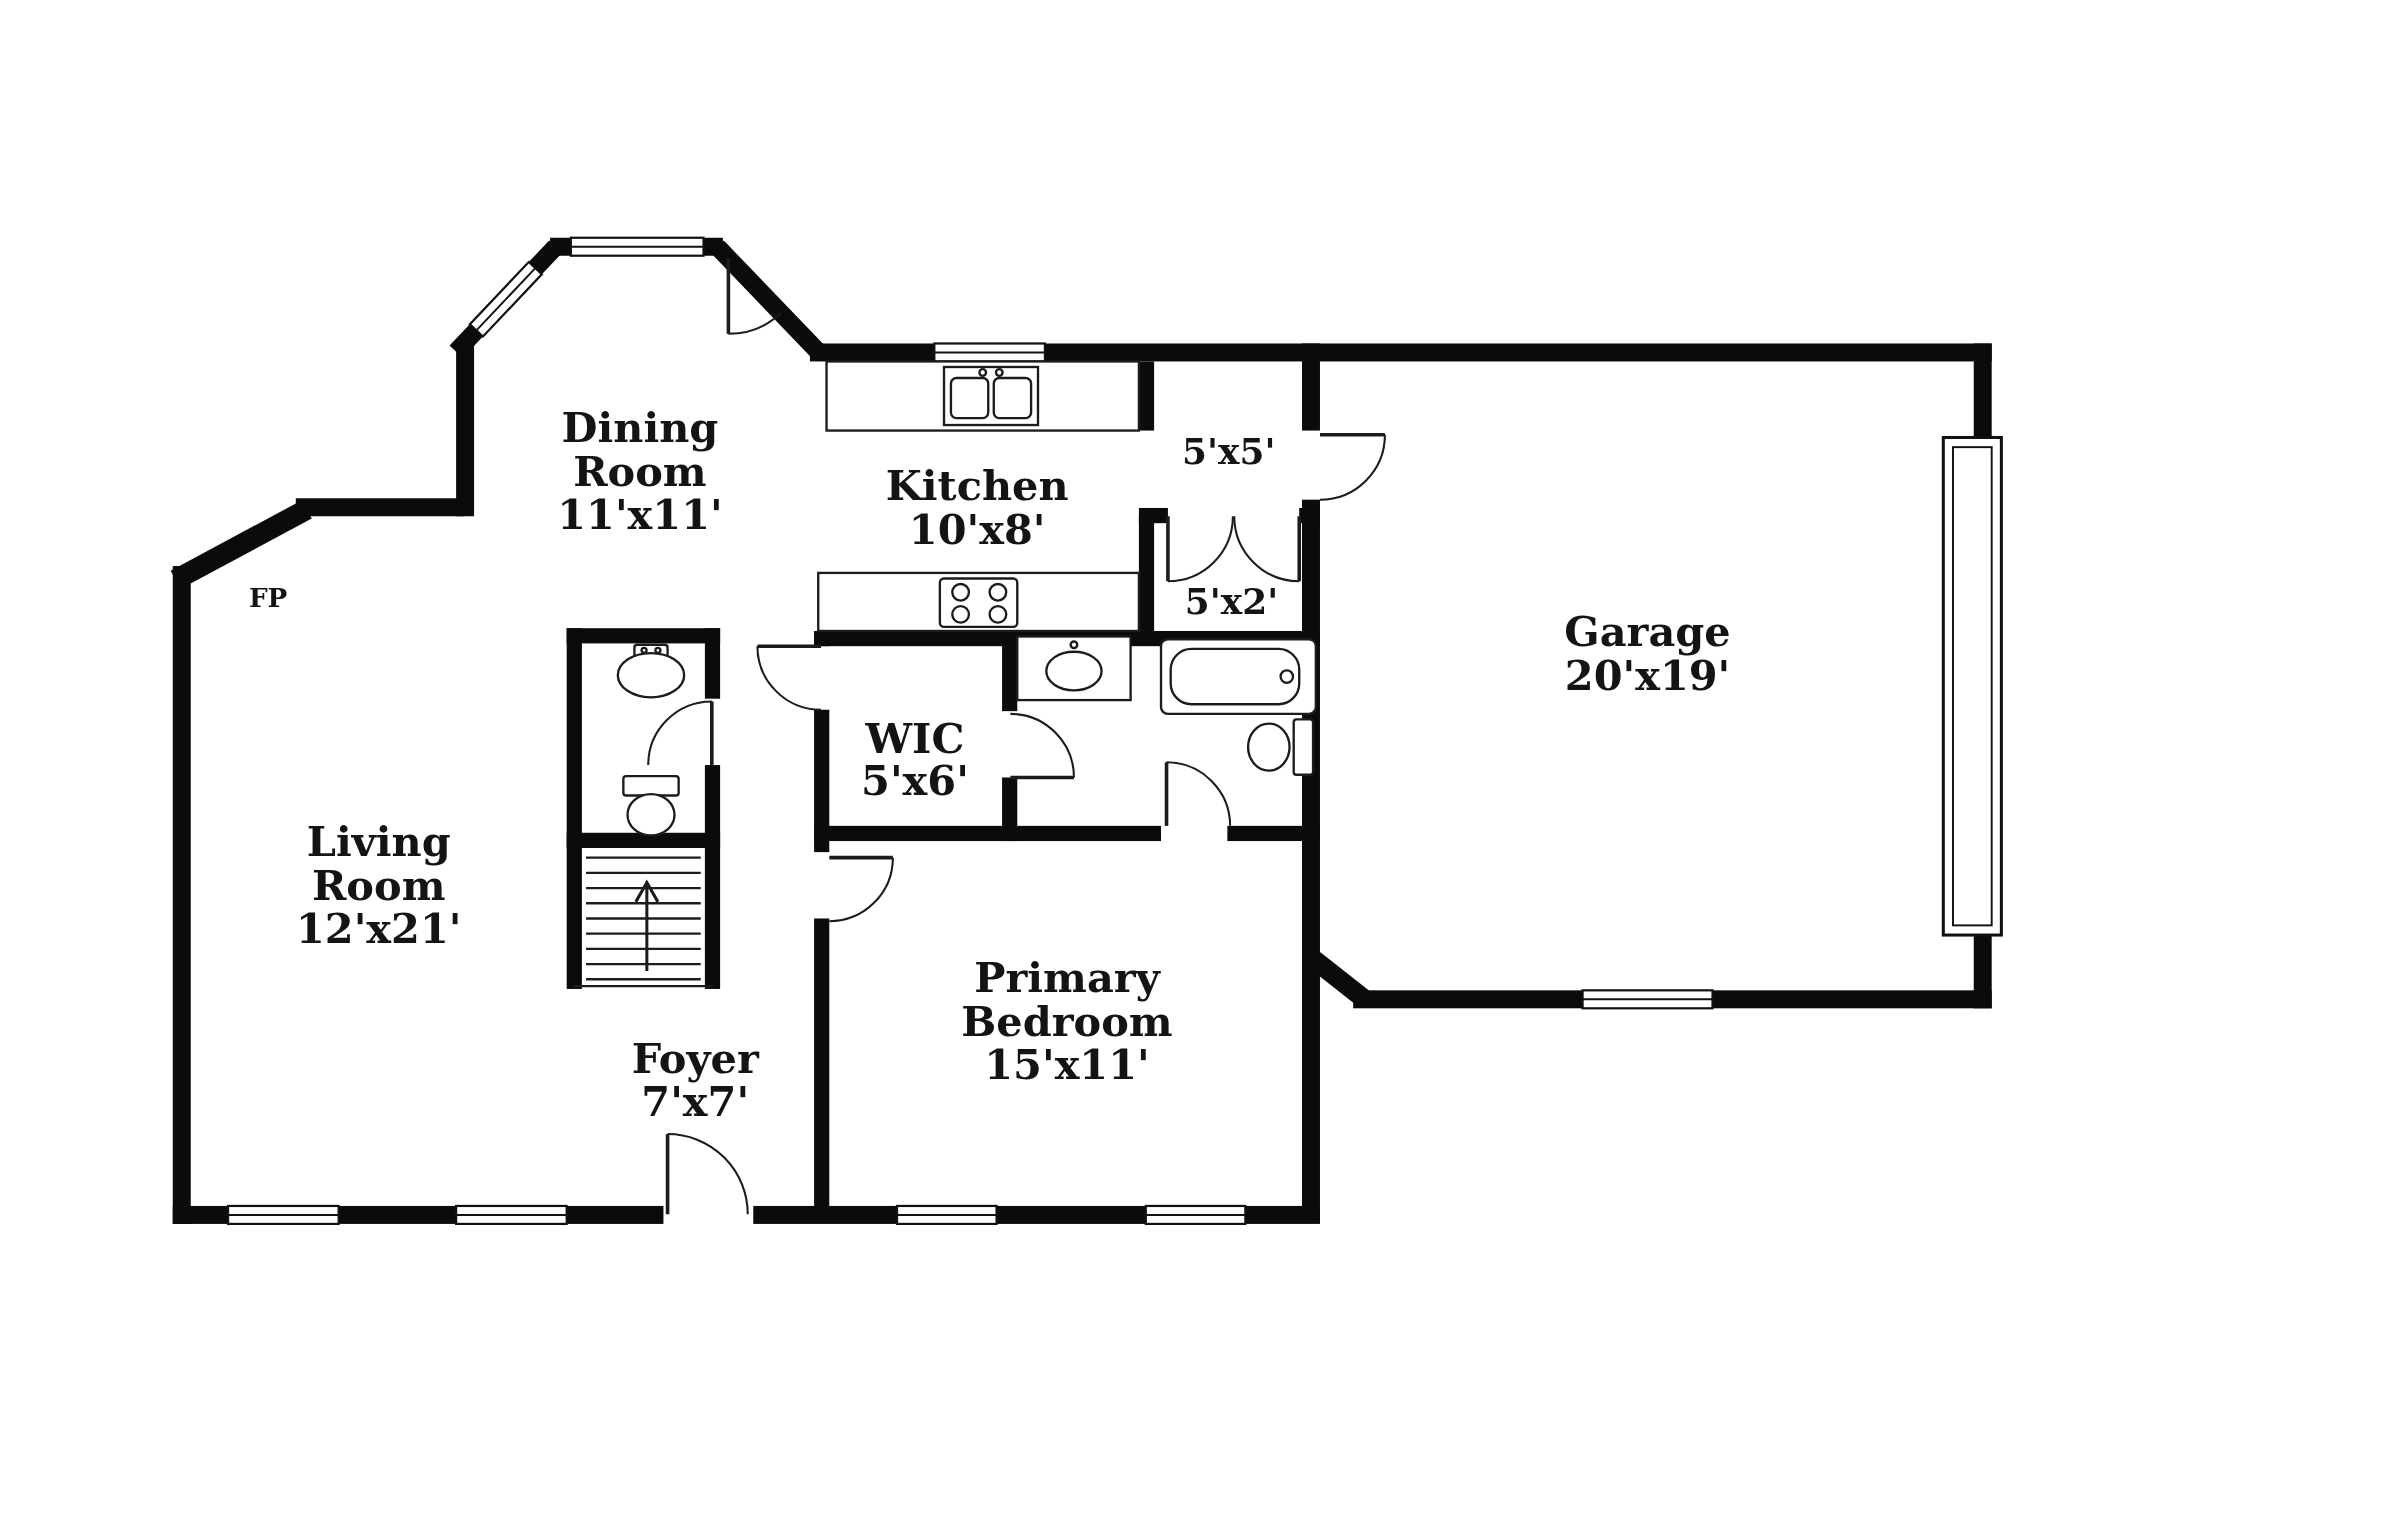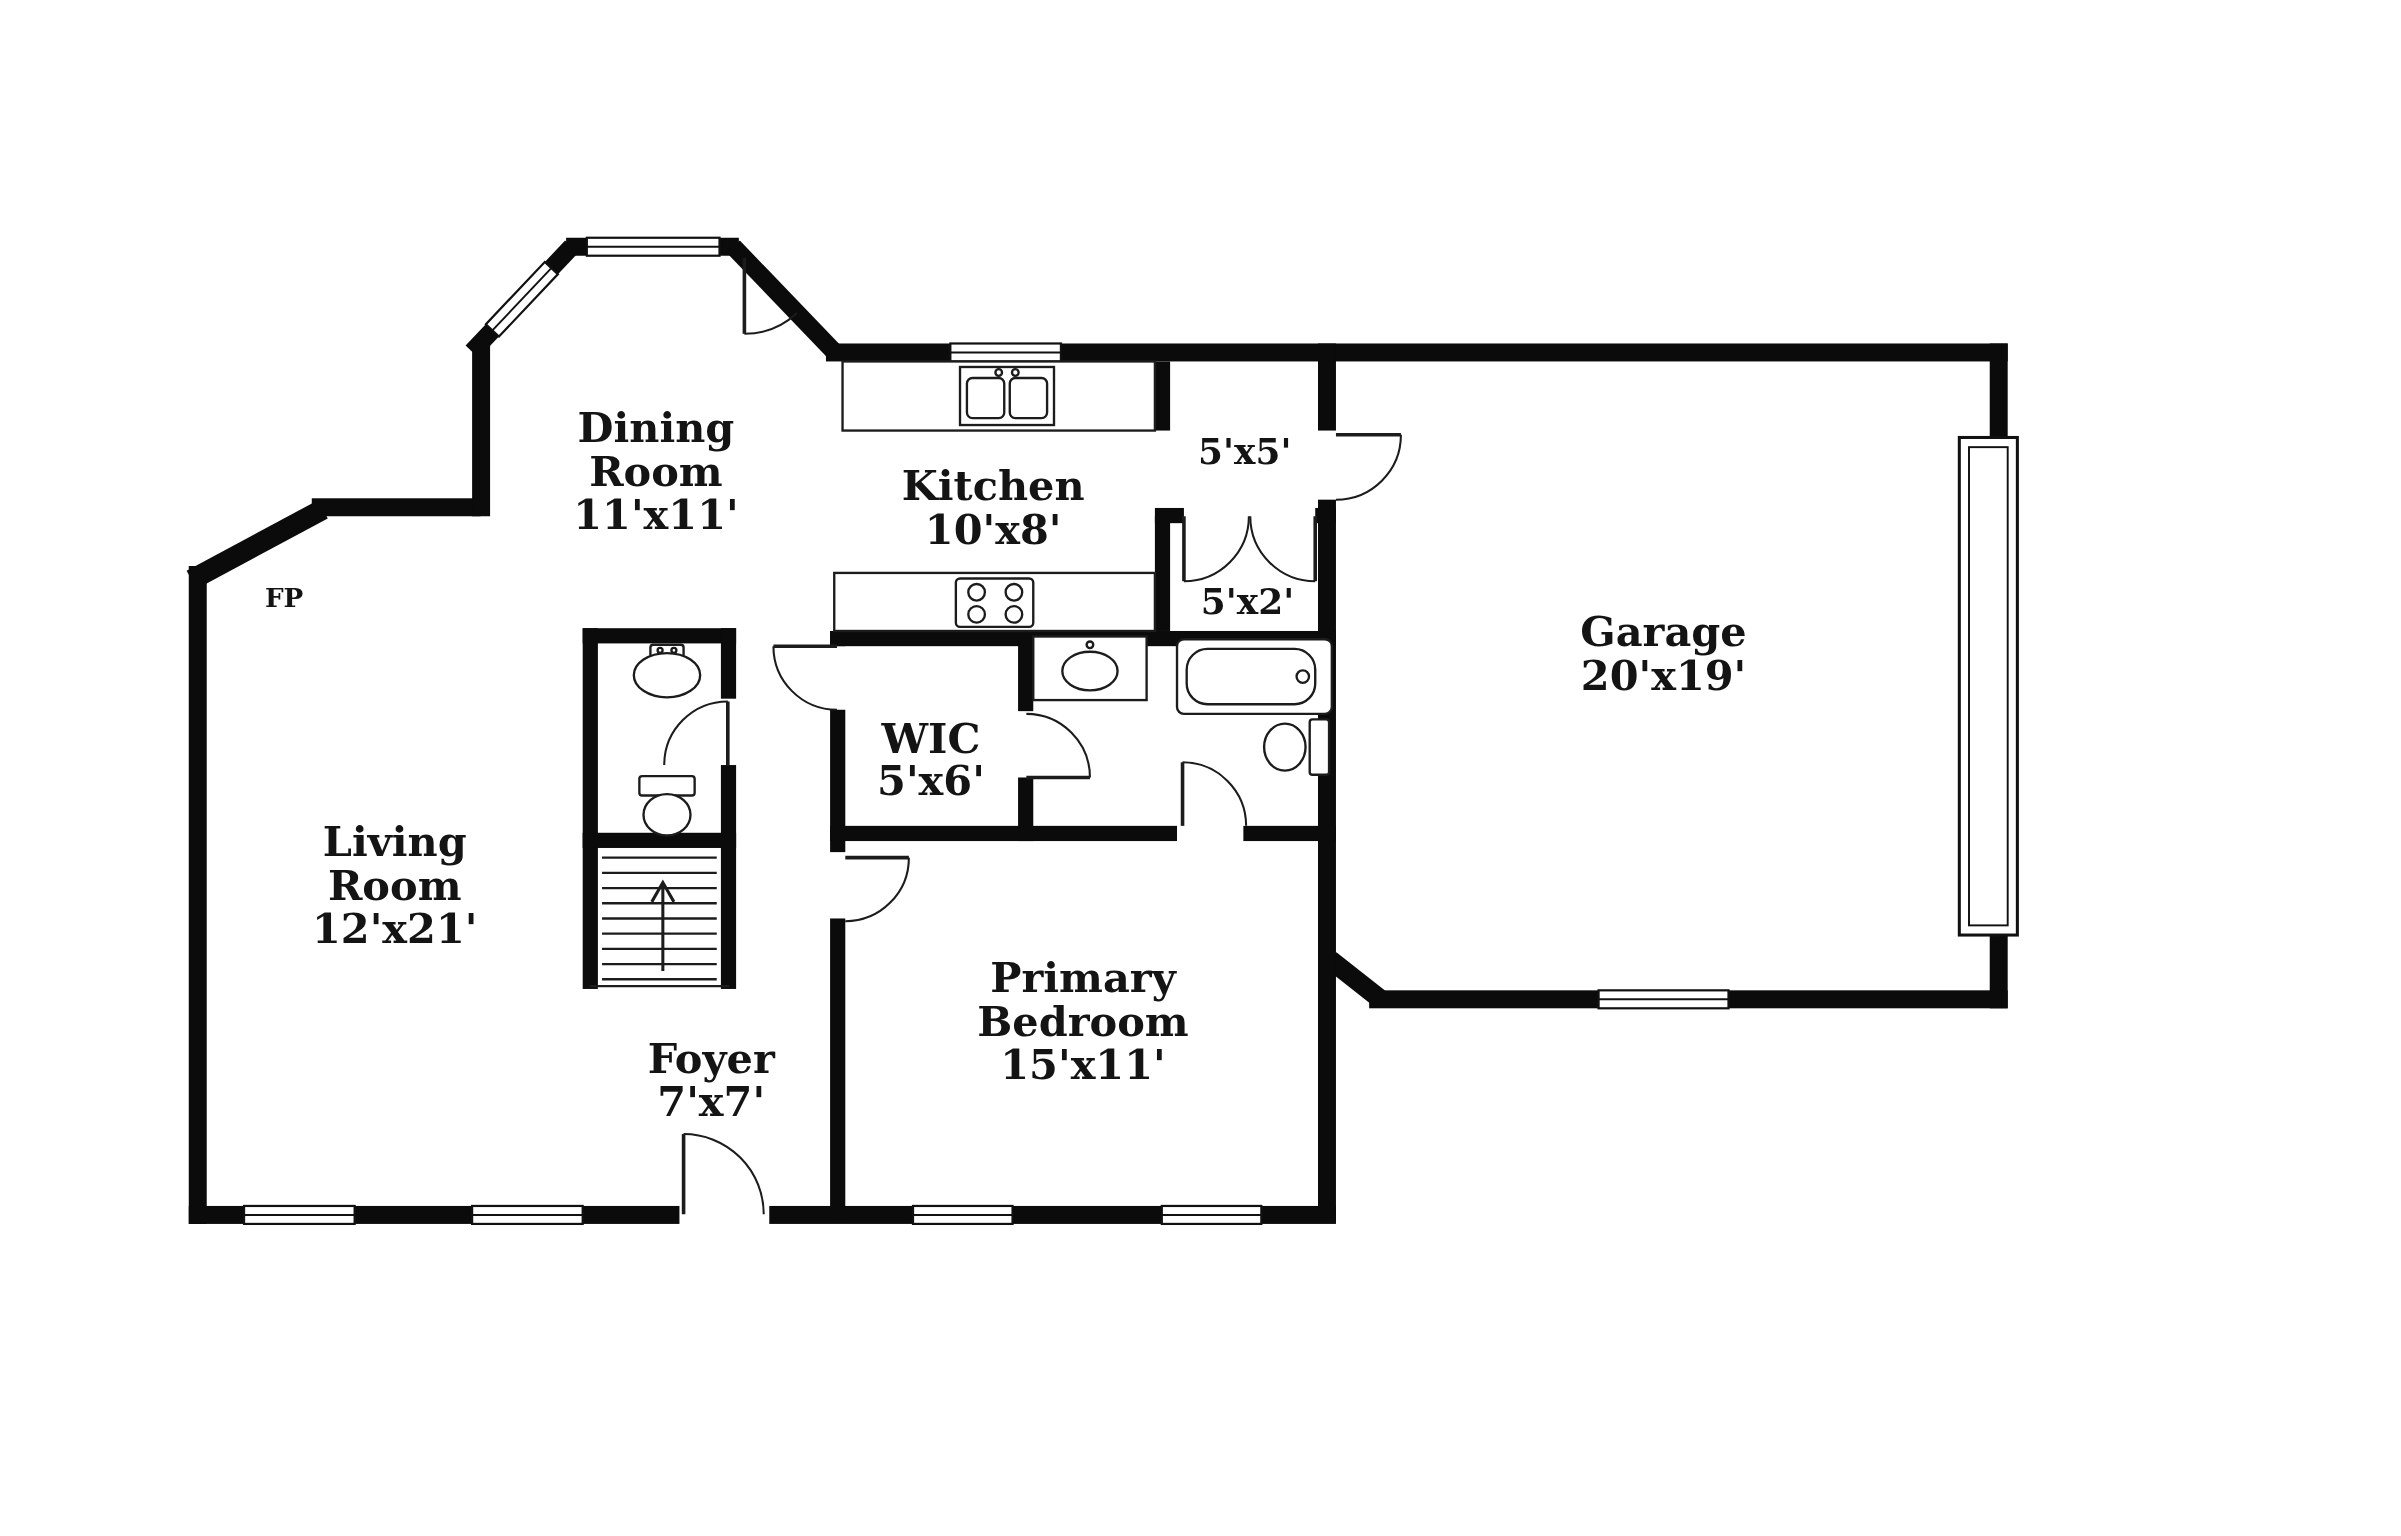--- a/index.html
+++ b/index.html
@@ -1,21 +1,20 @@
 <!DOCTYPE html>
 <html style="font-size:12.5px"><head>
 <meta charset="utf-8">
 <style>
   html,body{margin:0;padding:0;background:#ffffff;}
   .stage{
     position:relative;
     width:2123px;height:1537px;
     background:#ffffff;
     font-family:"DejaVu Serif", serif;
-    margin-left:16px;
   }
   svg{display:block;width:100%;height:100%;}
   .wall{fill:#0b0b0b;stroke:none;}
   .wline{stroke:#0b0b0b;fill:none;}
   .thin{stroke:#1c1c1c;fill:none;stroke-width:1.7;}
   .fix{stroke:#1c1c1c;fill:#ffffff;stroke-width:1.7;}
   .leaf{stroke:#1c1c1c;fill:none;stroke-width:2.6;}
   .arc{stroke:#1c1c1c;fill:none;stroke-width:1.5;}
   .winrect{fill:#ffffff;stroke:#111111;stroke-width:1.6;}
   .winline{stroke:#111111;stroke-width:1.4;fill:none;}

